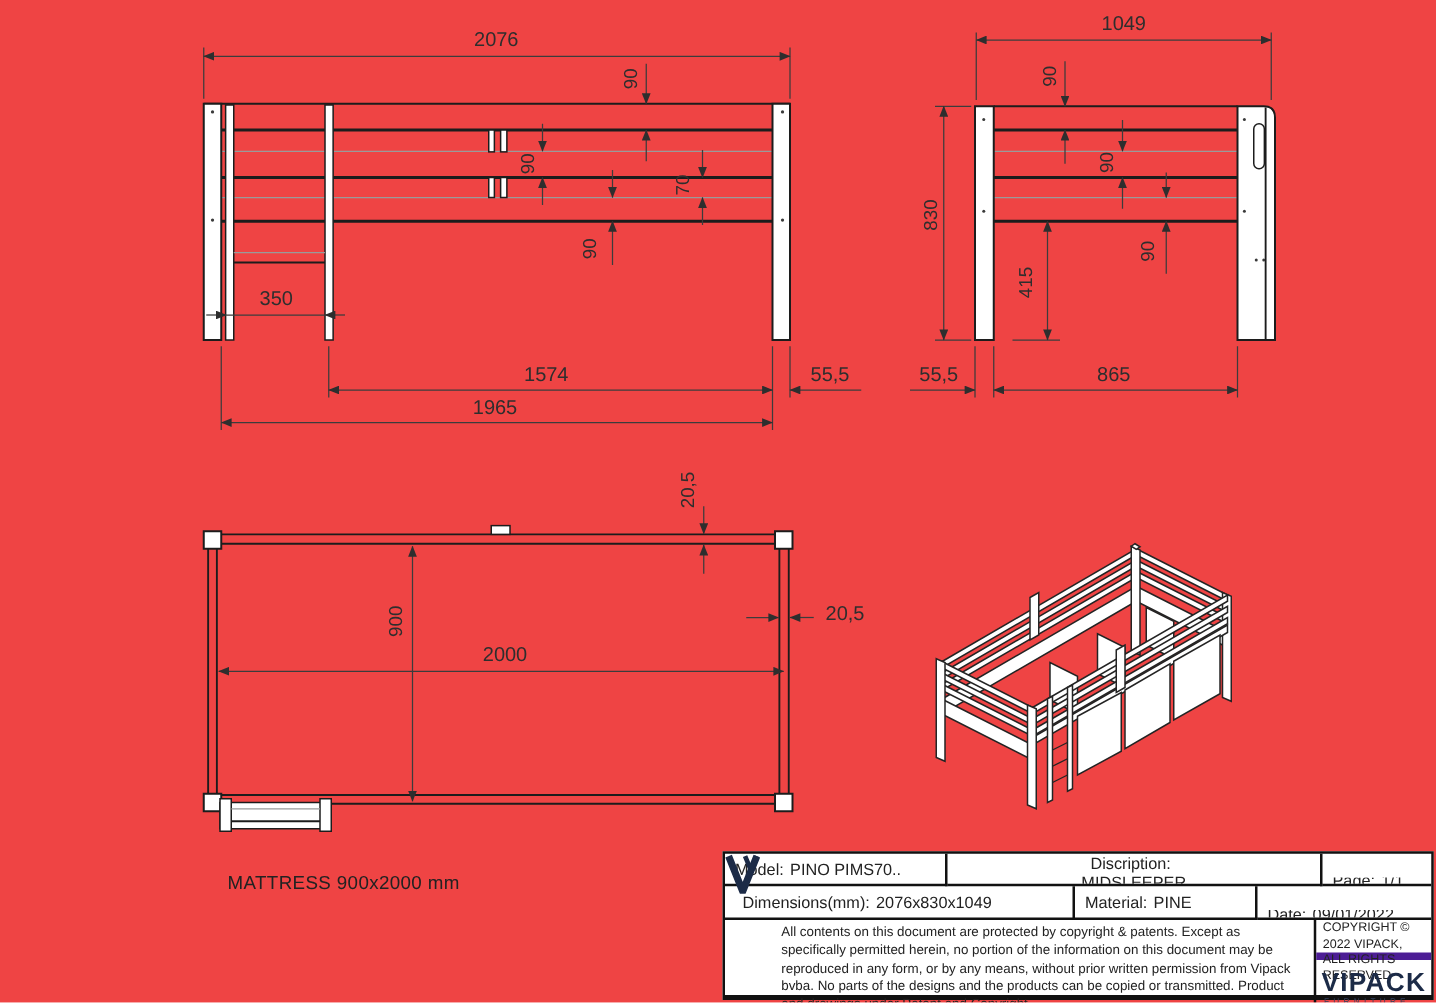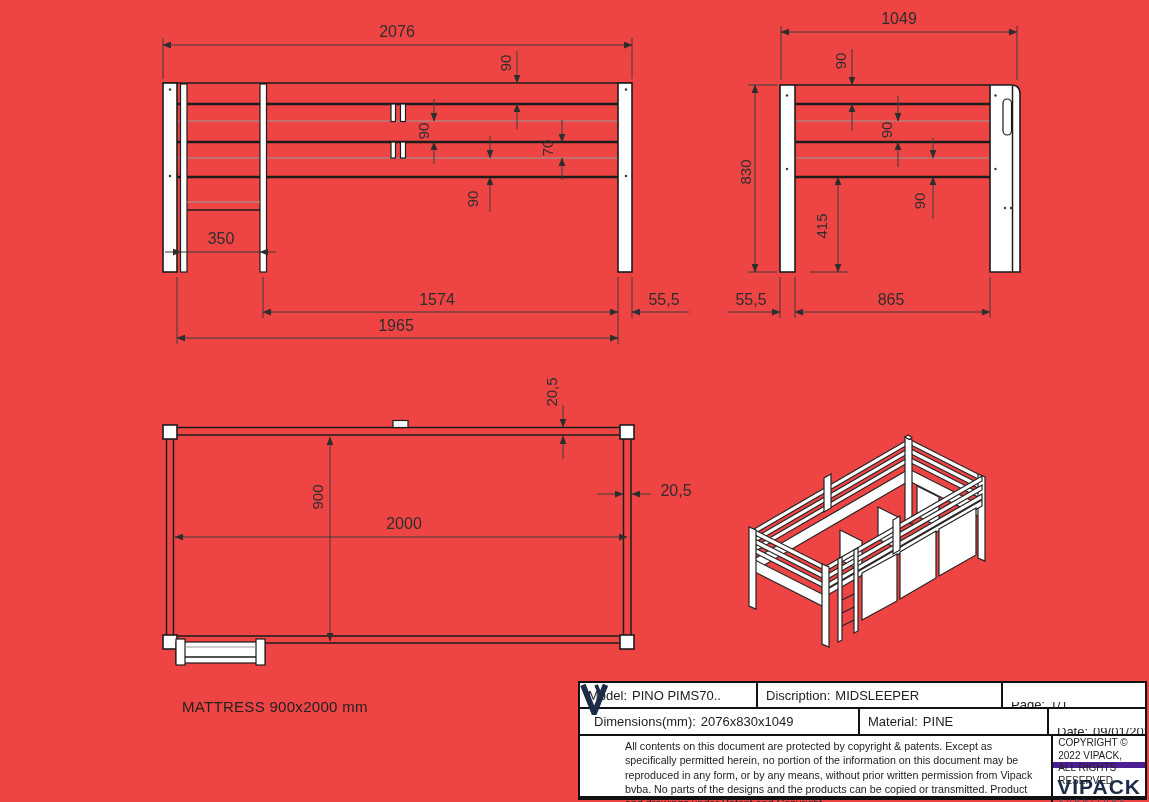--- a/index.html
+++ b/index.html
@@ -252,35 +252,35 @@
 </svg>
 
 <div id="mattress-note">MATTRESS 900x2000 mm</div>
 
 <div id="titleblock">
   <div class="tb-row" style="height:26px;">
     <div class="tb-cell" style="width:178px;">
       <span class="tb-label">Model:</span>
       <span>PINO PIMS70..</span>
     </div>
-    <div class="tb-cell" style="width:245px;">
+    <div class="tb-cell" style="width:300px;flex-direction:column;">
       <span class="tb-label">Discription:</span>
       <span>MIDSLEEPER</span>
     </div>
     <div class="tb-cell" style="flex:1;">
       <span class="tb-label">Page:</span>
       <span>1/1</span>
     </div>
   </div>
   <div class="tb-row" style="height:27px;">
     <div class="tb-cell" style="width:280px;padding-left:14px;">
       <span class="tb-label">Dimensions(mm):</span>
       <span>2076x830x1049</span>
     </div>
-    <div class="tb-cell" style="width:189px;">
+    <div class="tb-cell" style="width:146px;">
       <span class="tb-label">Material:</span>
       <span>PINE</span>
     </div>
     <div class="tb-cell" style="flex:1;">
       <span class="tb-label">Date:</span>
       <span>09/01/2022</span>
     </div>
   </div>
   <div class="tb-row" style="flex:1;">
     <div class="tb-cell legal" style="width:439px;border-bottom:none;">All contents on this document are protected by copyright &amp; patents. Except as specifically permitted herein, no portion of the information on this document may be reproduced in any form, or by any means, without prior written permission from Vipack bvba. No parts of the designs and the products can be copied or transmitted. Product and drawings under Patent and Copyright.</div>

